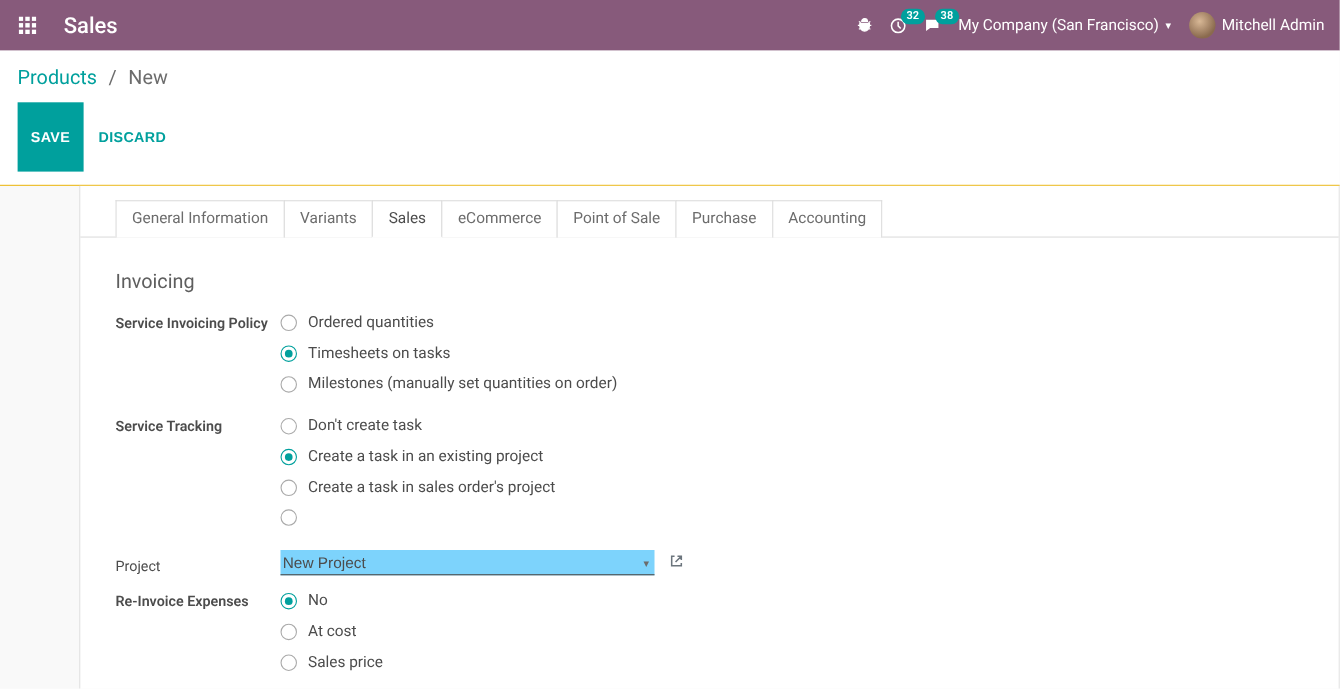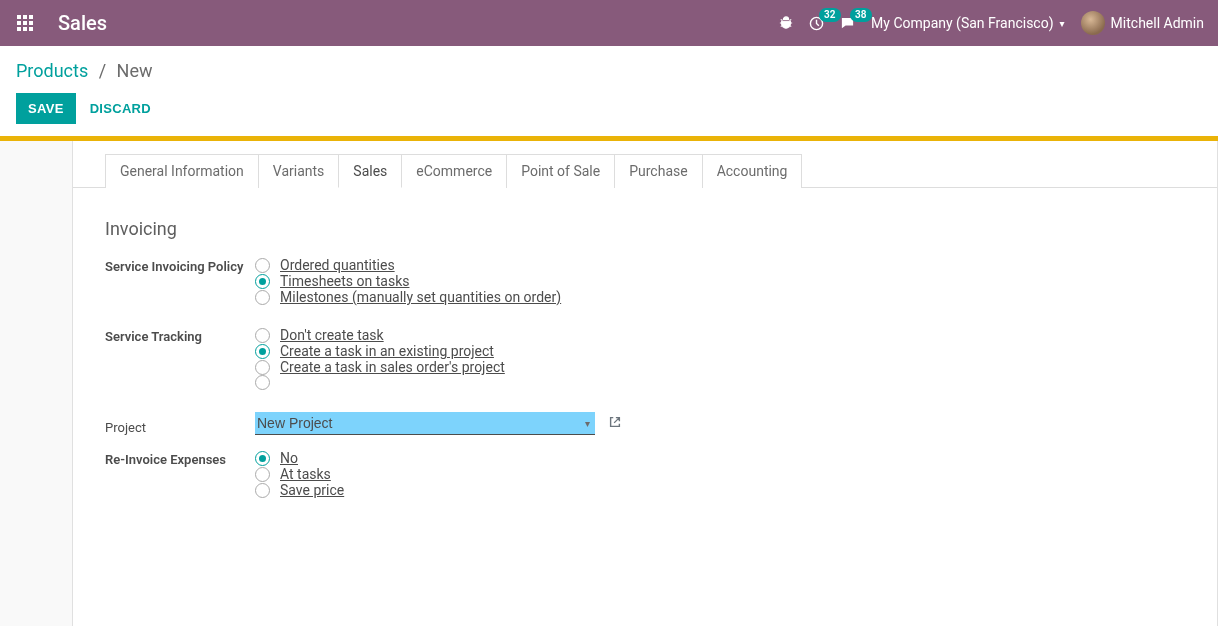--- a/index.html
+++ b/index.html
@@ -41,30 +41,30 @@
   .avatar {
     width: 24px; height:24px; border-radius:50%;
     background: radial-gradient(circle at 40% 35%, #d8b896, #8a6a4e 70%);
     display:inline-block;
   }
   .username { color:#fff; margin-left:6px; }
 
   
   .page-header {
     background:#fff;
-    border-bottom:5px solid #eab308;
+    border-bottom:1px solid #eab308;
     padding: 14px 16px 12px 16px;
   }
   .breadcrumb { font-size:18px; color:#6c6c6c; margin-bottom:12px; }
   .breadcrumb a { color:#00a09d; text-decoration:none; }
   .breadcrumb .sep { color:#6c6c6c; margin: 0 6px; }
   .btn-row { display:flex; gap:14px; align-items:center; }
   .btn-save {
     background:#00a09d; color:#fff; border:none;
-    padding: 8px 12px; font-size:13px; font-weight:600; letter-spacing:0.3px;
+    padding: 24px 12px; font-size:13px; font-weight:600; letter-spacing:0.3px;
     text-transform:uppercase; cursor:pointer;
   }
   .btn-discard {
     background:none; border:none; color:#00a09d; font-size:13px; font-weight:600;
     text-transform:uppercase; cursor:pointer; letter-spacing:0.3px;
   }
 
   
   .sheet-wrap {
     padding: 0;
@@ -111,21 +111,21 @@
   
   .form-body { padding: 30px 32px; }
   .section-title { font-size:18px; color:#5e5e5e; margin-bottom:18px; font-weight:400; }
   .field-row { display:flex; align-items:flex-start; margin-bottom: 6px; margin-top: 15px; }
   .field-label {
     width: 150px;
     font-size:13px; font-weight:600; color:#4c4c4c;
     padding-top: 2px;
   }
   .field-value { flex:1; }
-  .radio-col { display:flex; flex-direction:column; gap:0;text-decoration:underline; }
+  .radio-col { display:flex; flex-direction:column; gap:12px; }
   .radio-opt { display:flex; align-items:center; gap:10px; font-size:14px; color:#4c4c4c; cursor:pointer; }
   .radio-dot {
     width:15px; height:15px; border-radius:50%;
     border:1px solid #aaa; display:inline-flex; align-items:center; justify-content:center;
     flex-shrink:0;
   }
   .radio-dot.checked { border-color:#00a09d; }
   .radio-dot.checked::after {
     content:""; width:7px; height:7px; border-radius:50%; background:#00a09d;
   }
@@ -275,24 +275,24 @@
 
       <div class="field-row field-block">
         <div class="field-label">Re-Invoice Expenses</div>
         <div class="field-value radio-col">
           <label class="radio-opt">
             <span class="radio-dot checked"></span>
             <span>No</span>
           </label>
           <label class="radio-opt">
             <span class="radio-dot"></span>
-            <span>At tasks</span>
-          </label>
-          <label class="radio-opt">
-            <span class="radio-dot"></span>
-            <span>Save price</span>
+            <span>At cost</span>
+          </label>
+          <label class="radio-opt">
+            <span class="radio-dot"></span>
+            <span>Sales price</span>
           </label>
         </div>
       </div>
 
     </div>
   </div>
 </div>
 
 </body></html>

